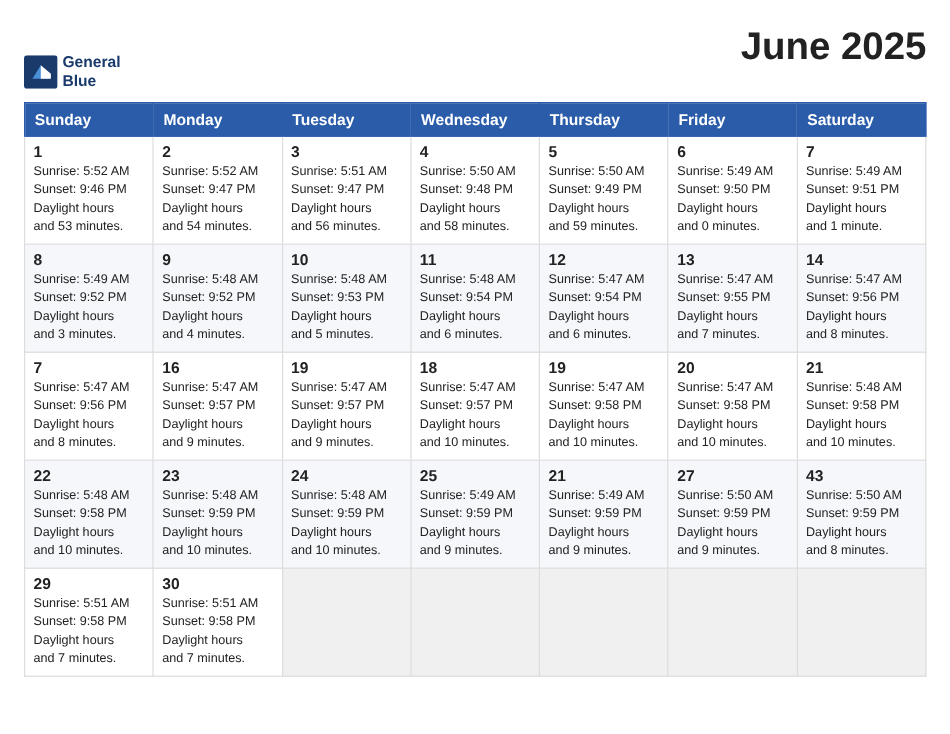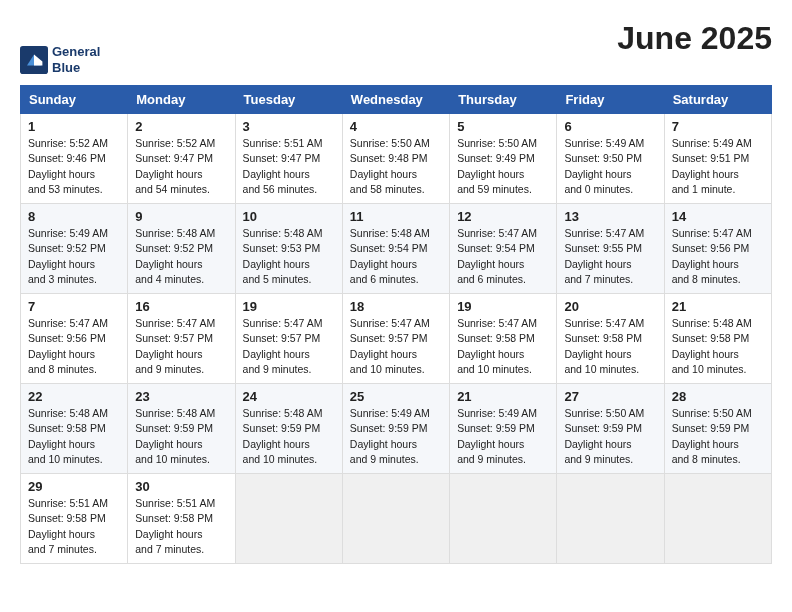--- a/index.html
+++ b/index.html
@@ -234,21 +234,21 @@
           </td>
           <td>
             <span class="day-number">21</span>
             <div class="day-info">Sunrise: 5:49 AM<br>Sunset: 9:59 PM<br>Daylight hours<br>and 9 minutes.</div>
           </td>
           <td>
             <span class="day-number">27</span>
             <div class="day-info">Sunrise: 5:50 AM<br>Sunset: 9:59 PM<br>Daylight hours<br>and 9 minutes.</div>
           </td>
           <td>
-            <span class="day-number">28</span>
+            <span class="day-number">43</span>
             <div class="day-info">Sunrise: 5:50 AM<br>Sunset: 9:59 PM<br>Daylight hours<br>and 8 minutes.</div>
           </td>
         </tr>
         <tr class="week-row">
           <td>
             <span class="day-number">29</span>
             <div class="day-info">Sunrise: 5:51 AM<br>Sunset: 9:58 PM<br>Daylight hours<br>and 7 minutes.</div>
           </td>
           <td>
             <span class="day-number">30</span>

